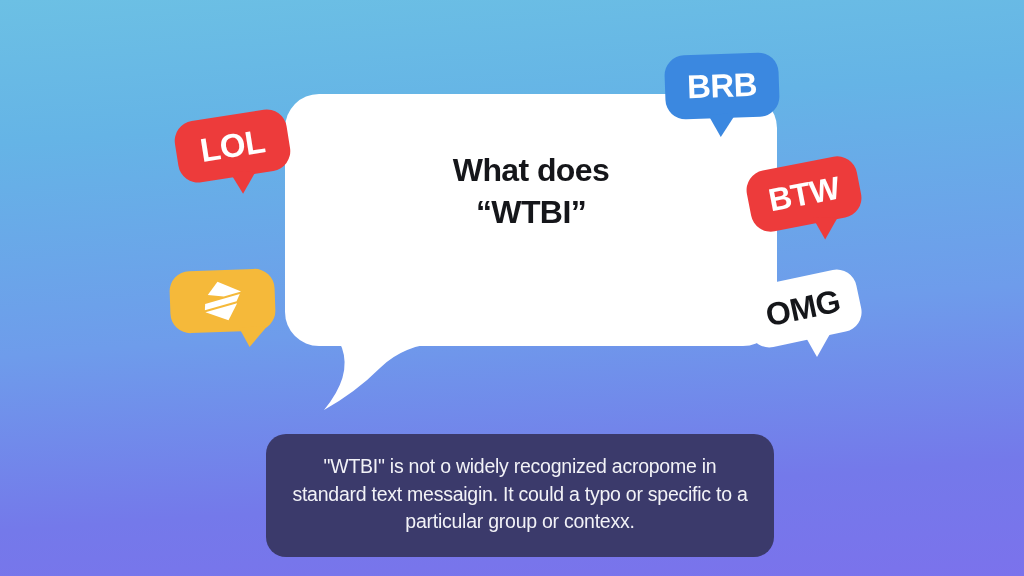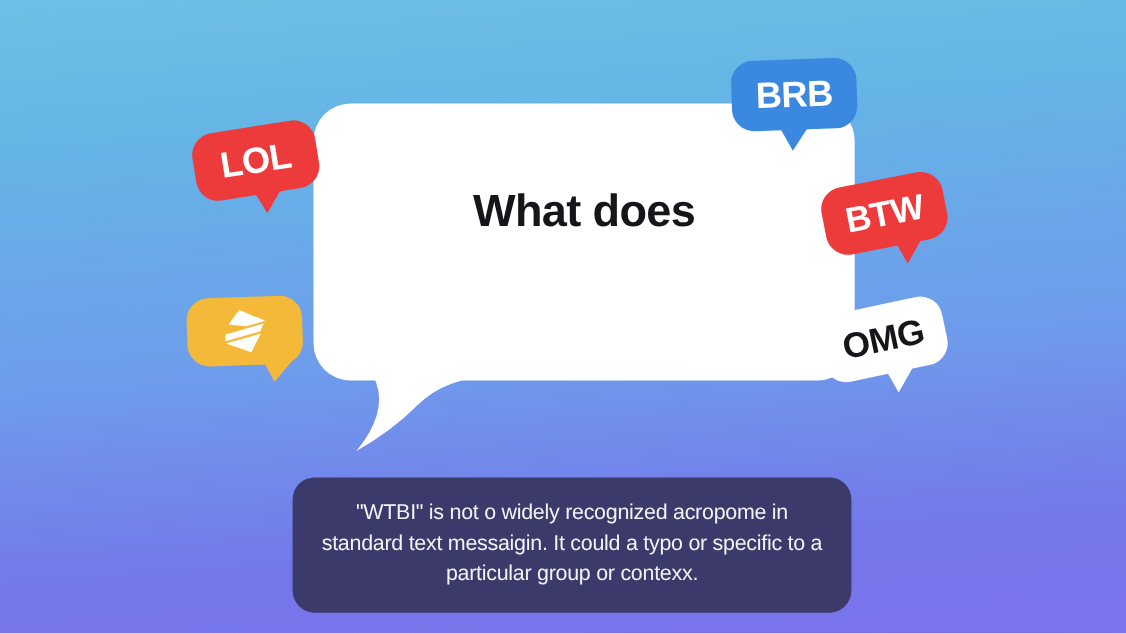--- a/index.html
+++ b/index.html
@@ -48,21 +48,21 @@
     left: 0;
     top: 0;
     width: 492px;
     height: 196px;
     display: flex;
     flex-direction: column;
     align-items: center;
     justify-content: center;
     color: #15161a;
     font-weight: bold;
-    font-size: 41px;
+    font-size: 32px;
     line-height: 1.30;
     letter-spacing: -0.6px;
     text-align: center;
     white-space: nowrap;
   }
 
   
   .tag {
     position: absolute;
     display: flex;
@@ -206,20 +206,21 @@
 
   <div class="main-bubble-tail">
     <svg width="130" height="86" viewBox="0 0 130 86">
       <path d="M0 0 H128 V12 Q86 14 62 38 Q38 62 6 80 Q34 46 24 18 Q20 6 0 2 Z" fill="#ffffff"></path>
     </svg>
   </div>
 
   <div class="main-bubble">
     <div class="main-bubble-text">
       <span>What does</span>
+      <span>“WTBI”</span>
     </div>
   </div>
 
   <div class="tag" id="tag-lol">
     <span class="tail"></span>
     <span>LOL</span>
   </div>
 
   <div class="tag" id="tag-brb">
     <span class="tail"></span>

